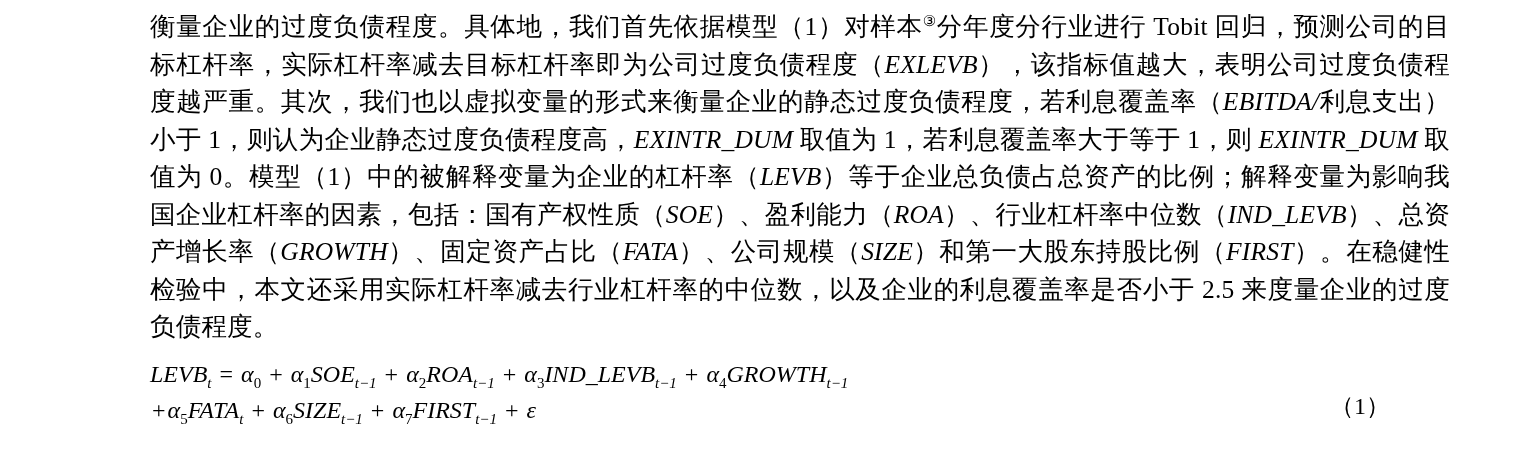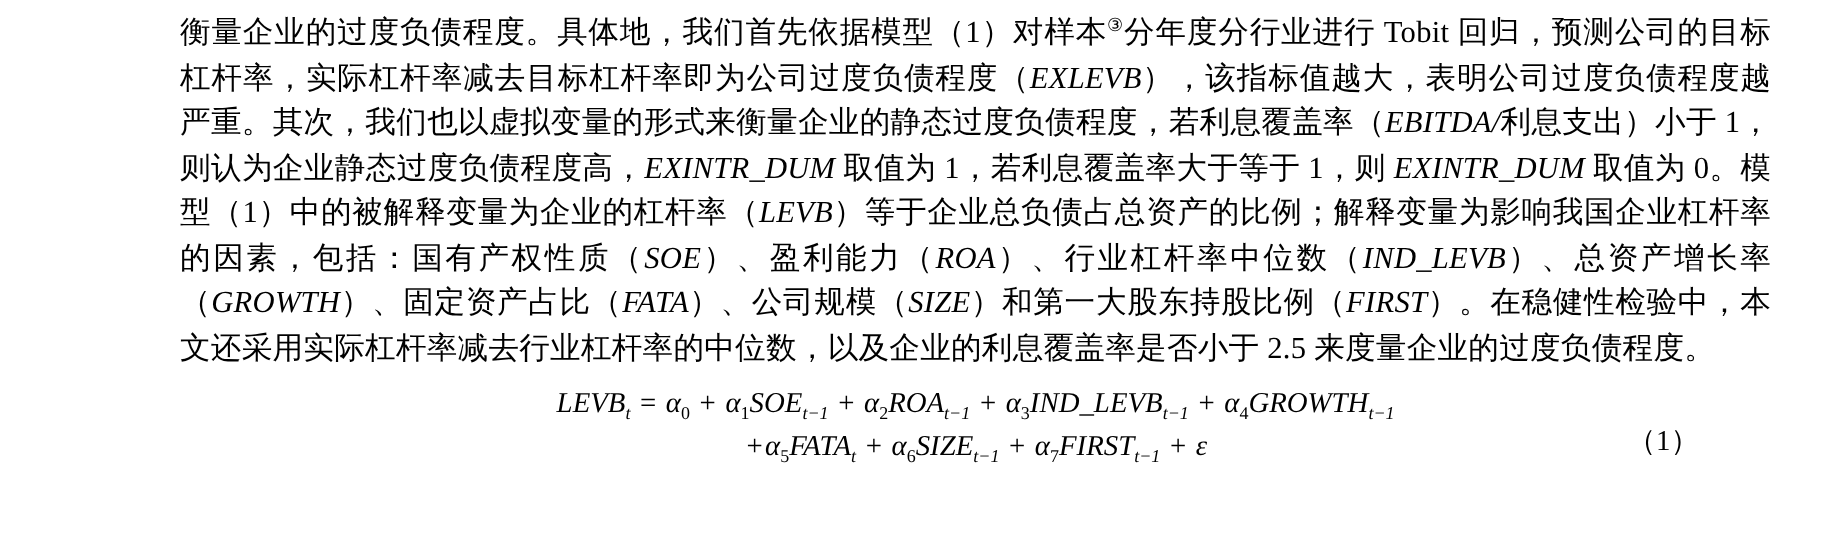--- a/index.html
+++ b/index.html
@@ -12,21 +12,21 @@
     height: 460px;
     overflow: hidden;
     font-family: "Liberation Serif", "DejaVu Serif", serif;
     color: #000000;
   }
   .page {
     position: relative;
     width: 1536px;
     height: 452px;
     box-sizing: border-box;
-    padding: 8px 60px 0 150px;
+    padding: 8px 86px 0 150px;
   }
   .body-text {
     font-size: 25.5px;
     line-height: 37.5px;
     text-align: justify;
     text-justify: inter-character;
     letter-spacing: 0.2px;
   }
   .body-text p {
     margin: 0;
@@ -40,21 +40,21 @@
     vertical-align: super;
     line-height: 0;
   }
   .formula-block {
     margin-top: 10px;
     position: relative;
     font-size: 24px;
     line-height: 36px;
   }
   .formula-line {
-    text-align: center;
+    text-align: left;
     font-style: italic;
     white-space: nowrap;
   }
   .formula-line .op {
     font-style: normal;
     padding: 0 2px;
   }
   .sub {
     font-size: 15px;
     vertical-align: sub;

